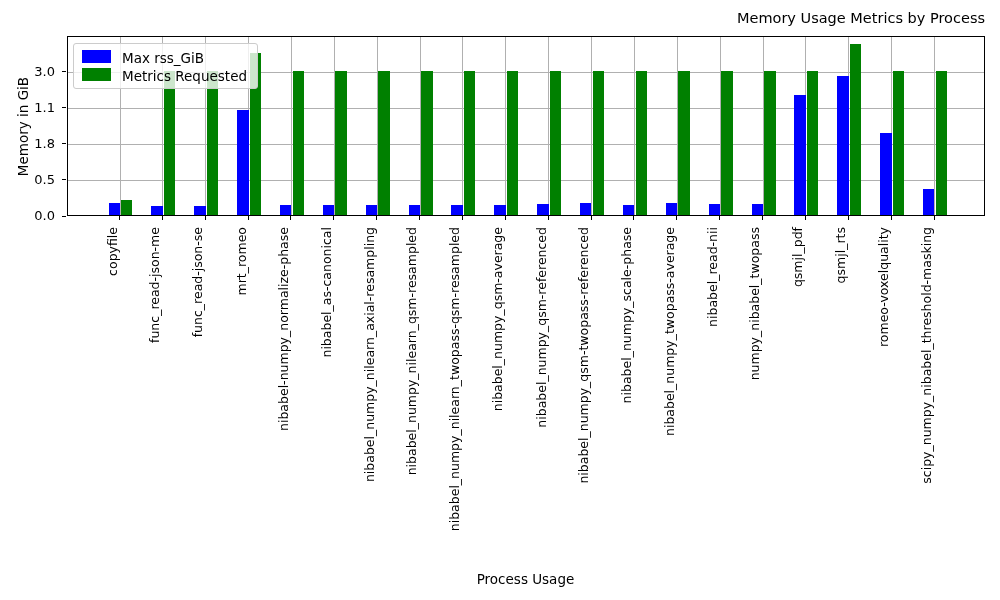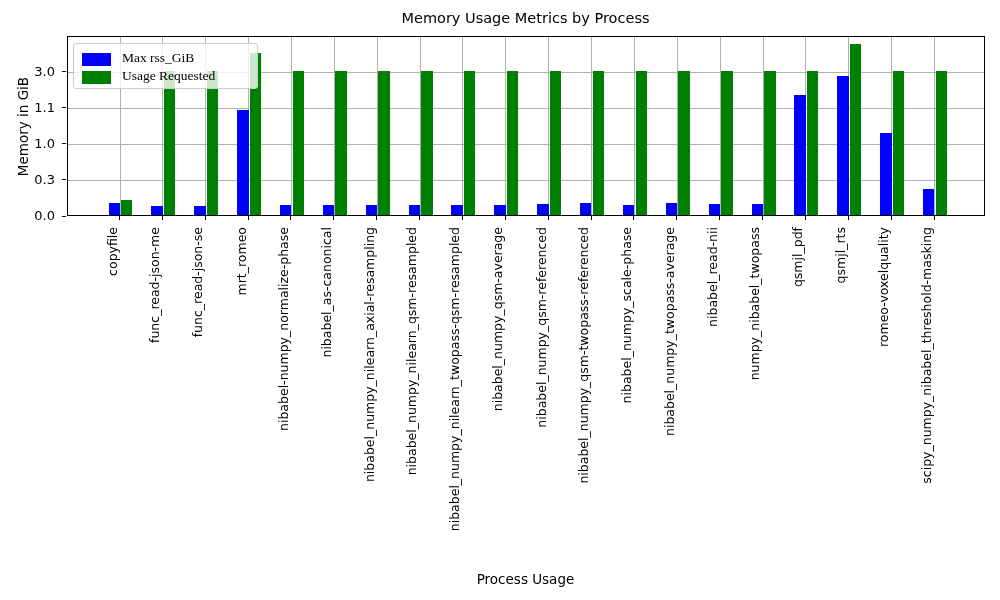--- a/index.html
+++ b/index.html
@@ -1,21 +1,21 @@
 <!DOCTYPE html>
 <html><head>
 <meta charset="utf-8">
 <style>
   html,body{margin:0;padding:0;background:#fff;}
   #figure{
     position:relative;width:1000px;height:600px;background:#fff;
     font-family:"DejaVu Sans","Liberation Sans",sans-serif;color:#000;overflow:hidden;
   }
   #chart-title{
-    position:absolute;left:66px;top:9px;width:919px;text-align:center;
+    position:absolute;left:66px;top:9px;width:919px;text-align:right;
     font-size:14.5px;line-height:18px;
   }
   #plot{
     position:absolute;left:66.5px;top:36px;width:918.5px;height:180px;
     border:1px solid #000;background:#fff;box-sizing:border-box;
   }
   .h-grid{position:absolute;left:0;width:100%;height:1px;background:#b0b0b0;}
   .v-grid{position:absolute;top:0;height:100%;width:1px;background:#b0b0b0;}
   .bar{position:absolute;bottom:0;z-index:2;}
   .ytick-mark{position:absolute;width:4px;height:1px;background:#000;}
@@ -35,21 +35,21 @@
   }
   #xlabel{
     position:absolute;left:66px;top:571px;width:919px;text-align:center;
     font-size:13.5px;line-height:17px;
   }
   #legend{
     position:absolute;left:73px;top:43px;width:185px;height:46px;
     background:rgba(255,255,255,0.8);border:1px solid #ccc;border-radius:3px;
     box-sizing:border-box;z-index:5;padding:6px 0 0 8px;
   }
-  .legend-item{display:flex;align-items:flex-end;height:16px;margin-bottom:2px;font-family:Liberation Serif, serif;}
+  .legend-item{display:flex;align-items:flex-start;height:16px;margin-bottom:2px;}
   .legend-swatch{width:29px;height:13px;margin-right:11px;flex:0 0 auto;}
   .legend-label{font-size:13.5px;line-height:16px;white-space:nowrap;}
 </style>
 </head>
 <body>
 
 <div id="figure">
   <div id="chart-title">Memory Usage Metrics by Process</div>
 
   <div id="ylabel">Memory in GiB</div>
@@ -121,31 +121,31 @@
       <div class="bar" style="left: 868.13px; width: 11.4px; height: 144.3px; background: rgb(0, 128, 0);"></div>
     </div>
 
   <div id="legend">
     <div class="legend-item">
       <span class="legend-swatch" style="background: rgb(0, 0, 255);"></span>
       <span class="legend-label">Max rss_GiB</span>
     </div>
     <div class="legend-item">
       <span class="legend-swatch" style="background: rgb(0, 128, 0);"></span>
-      <span class="legend-label">Usage Requested</span>
+      <span class="legend-label">Metrics Requested</span>
     </div>
   </div>
 
   <div id="xlabel">Process Usage</div>
 <div class="ytick-mark" style="left: 62px; top: 215.5px;"></div>
     <div class="ytick-label" style="top: 208px;">0.0</div>
     <div class="ytick-mark" style="left: 62px; top: 179.425px;"></div>
-    <div class="ytick-label" style="top: 171.925px;">0.3</div>
+    <div class="ytick-label" style="top: 171.925px;">0.5</div>
     <div class="ytick-mark" style="left: 62px; top: 143.35px;"></div>
-    <div class="ytick-label" style="top: 135.85px;">1.0</div>
+    <div class="ytick-label" style="top: 135.85px;">1.8</div>
     <div class="ytick-mark" style="left: 62px; top: 107.275px;"></div>
     <div class="ytick-label" style="top: 99.775px;">1.1</div>
     <div class="ytick-mark" style="left: 62px; top: 71.2px;"></div>
     <div class="ytick-label" style="top: 63.7px;">3.0</div>
     <div class="xtick-mark" style="left: 119px; top: 216px;"></div>
     <div class="xtick-label" style="right: 887.5px;">copyfile</div>
     <div class="xtick-mark" style="left: 161.87px; top: 216px;"></div>
     <div class="xtick-label" style="right: 844.63px;">func_read-json-me</div>
     <div class="xtick-mark" style="left: 204.74px; top: 216px;"></div>
     <div class="xtick-label" style="right: 801.76px;">func_read-json-se</div>

